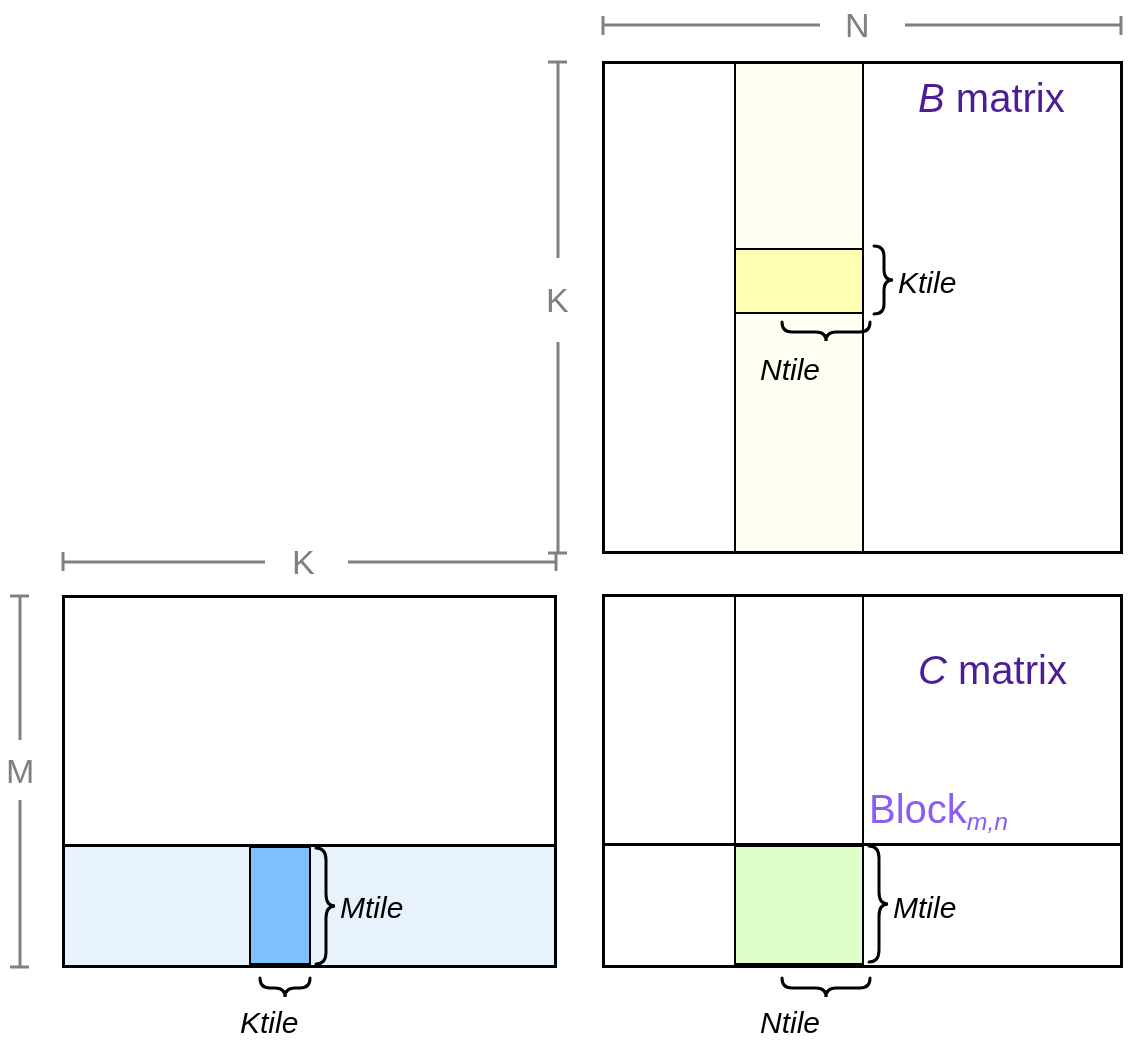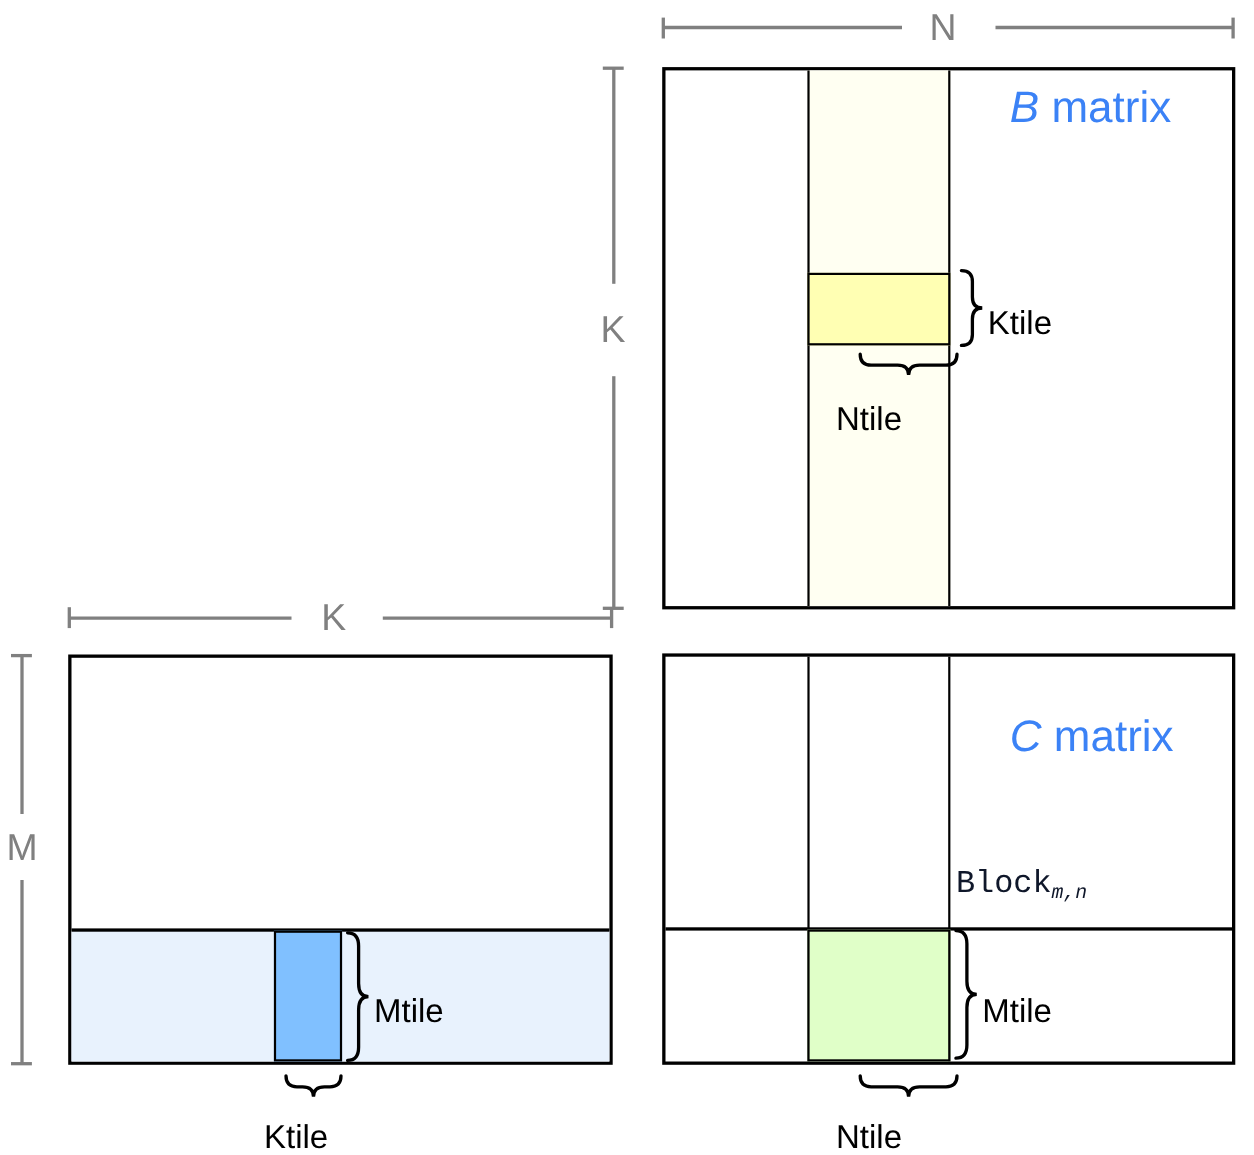--- a/index.html
+++ b/index.html
@@ -46,49 +46,48 @@
     background: #000000;
   }
   .tile {
     position: absolute;
     box-sizing: border-box;
     border: 2px solid #000000;
   }
   .matrix-label {
     position: absolute;
     font-size: 40px;
-    color: #3b82f6;
+    color: #4c1d95;
     white-space: nowrap;
     line-height: 1;
   }
   .matrix-label .mx-letter {
     font-style: italic;
   }
   .block-label {
     position: absolute;
-    font-size: 29px;
-    color: #0f172a;
-    white-space: nowrap;
-    line-height: 1;
-    font-family: Liberation Mono, monospace;
+    font-size: 40px;
+    color: #8b5cf6;
+    white-space: nowrap;
+    line-height: 1;
   }
   .block-label sub {
     font-style: italic;
     font-size: 0.62em;
     vertical-align: baseline;
     position: relative;
     top: 0.30em;
   }
   .tile-label {
     position: absolute;
     font-size: 30px;
+    font-style: italic;
     color: #000000;
     white-space: nowrap;
     line-height: 1;
-    margin-top: 12px;
   }
   .dim-label {
     position: absolute;
     font-size: 34px;
     color: #808080;
     white-space: nowrap;
     line-height: 1;
   }
 </style>
 </head>

